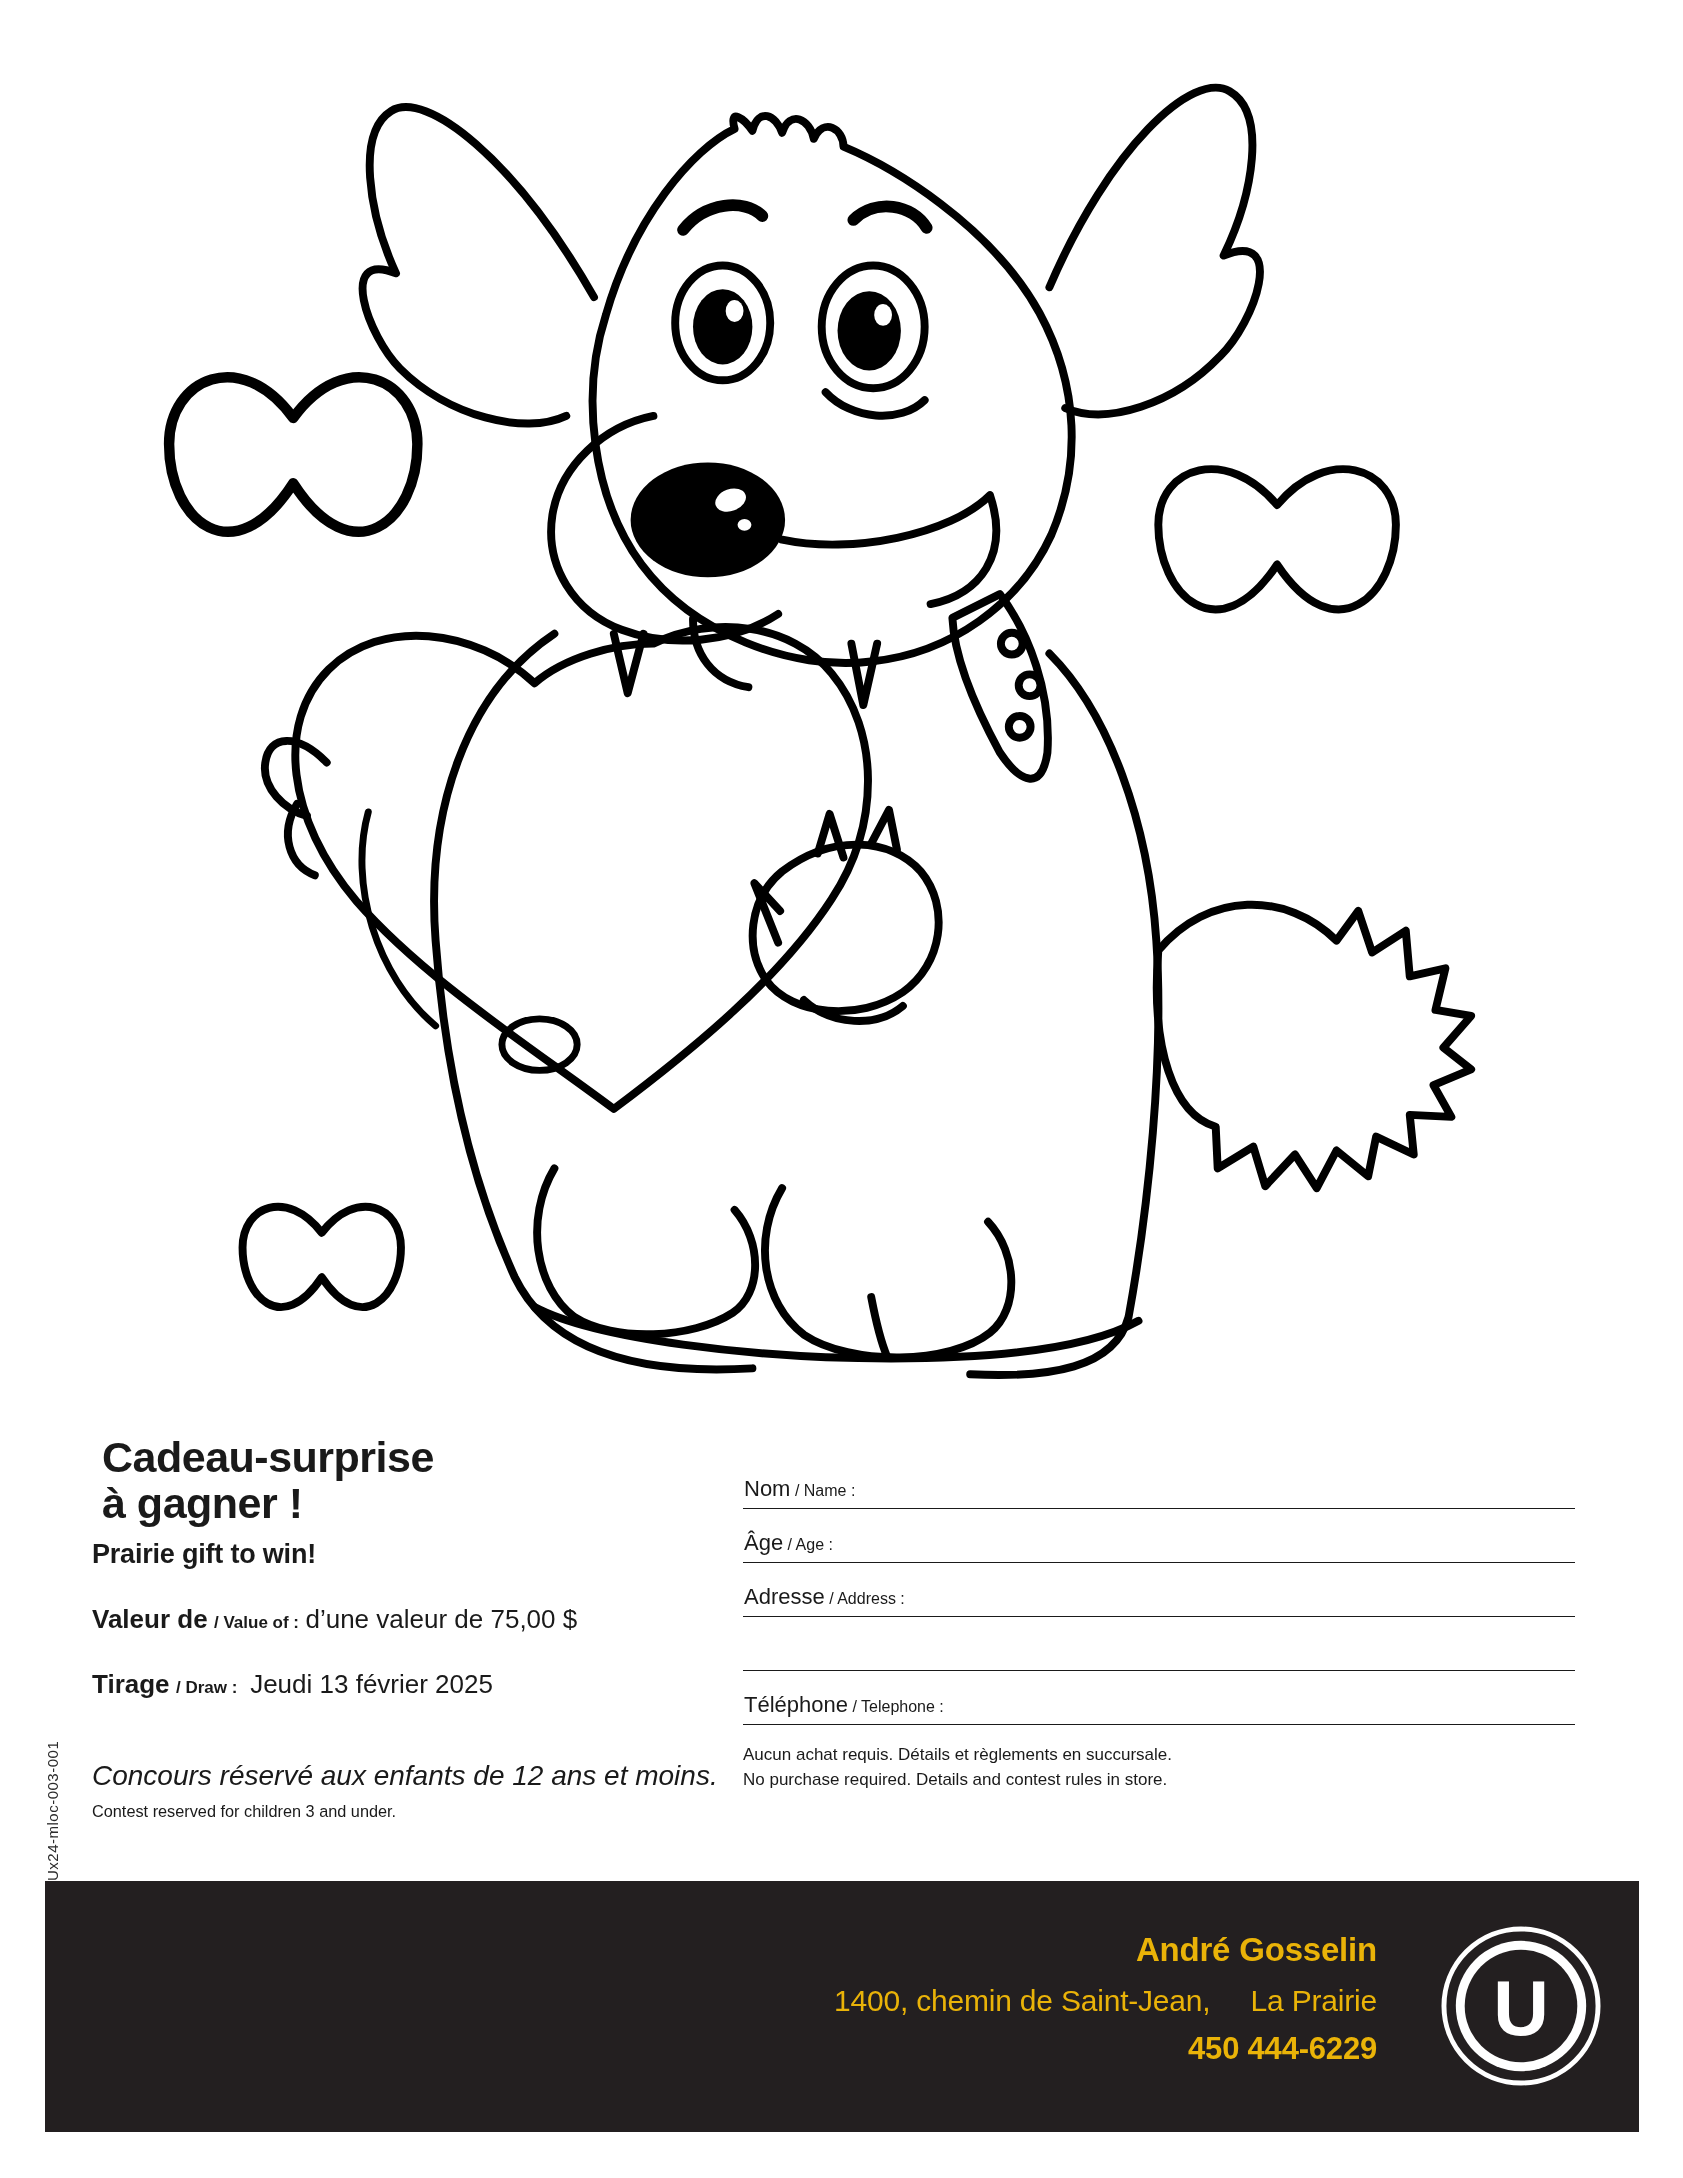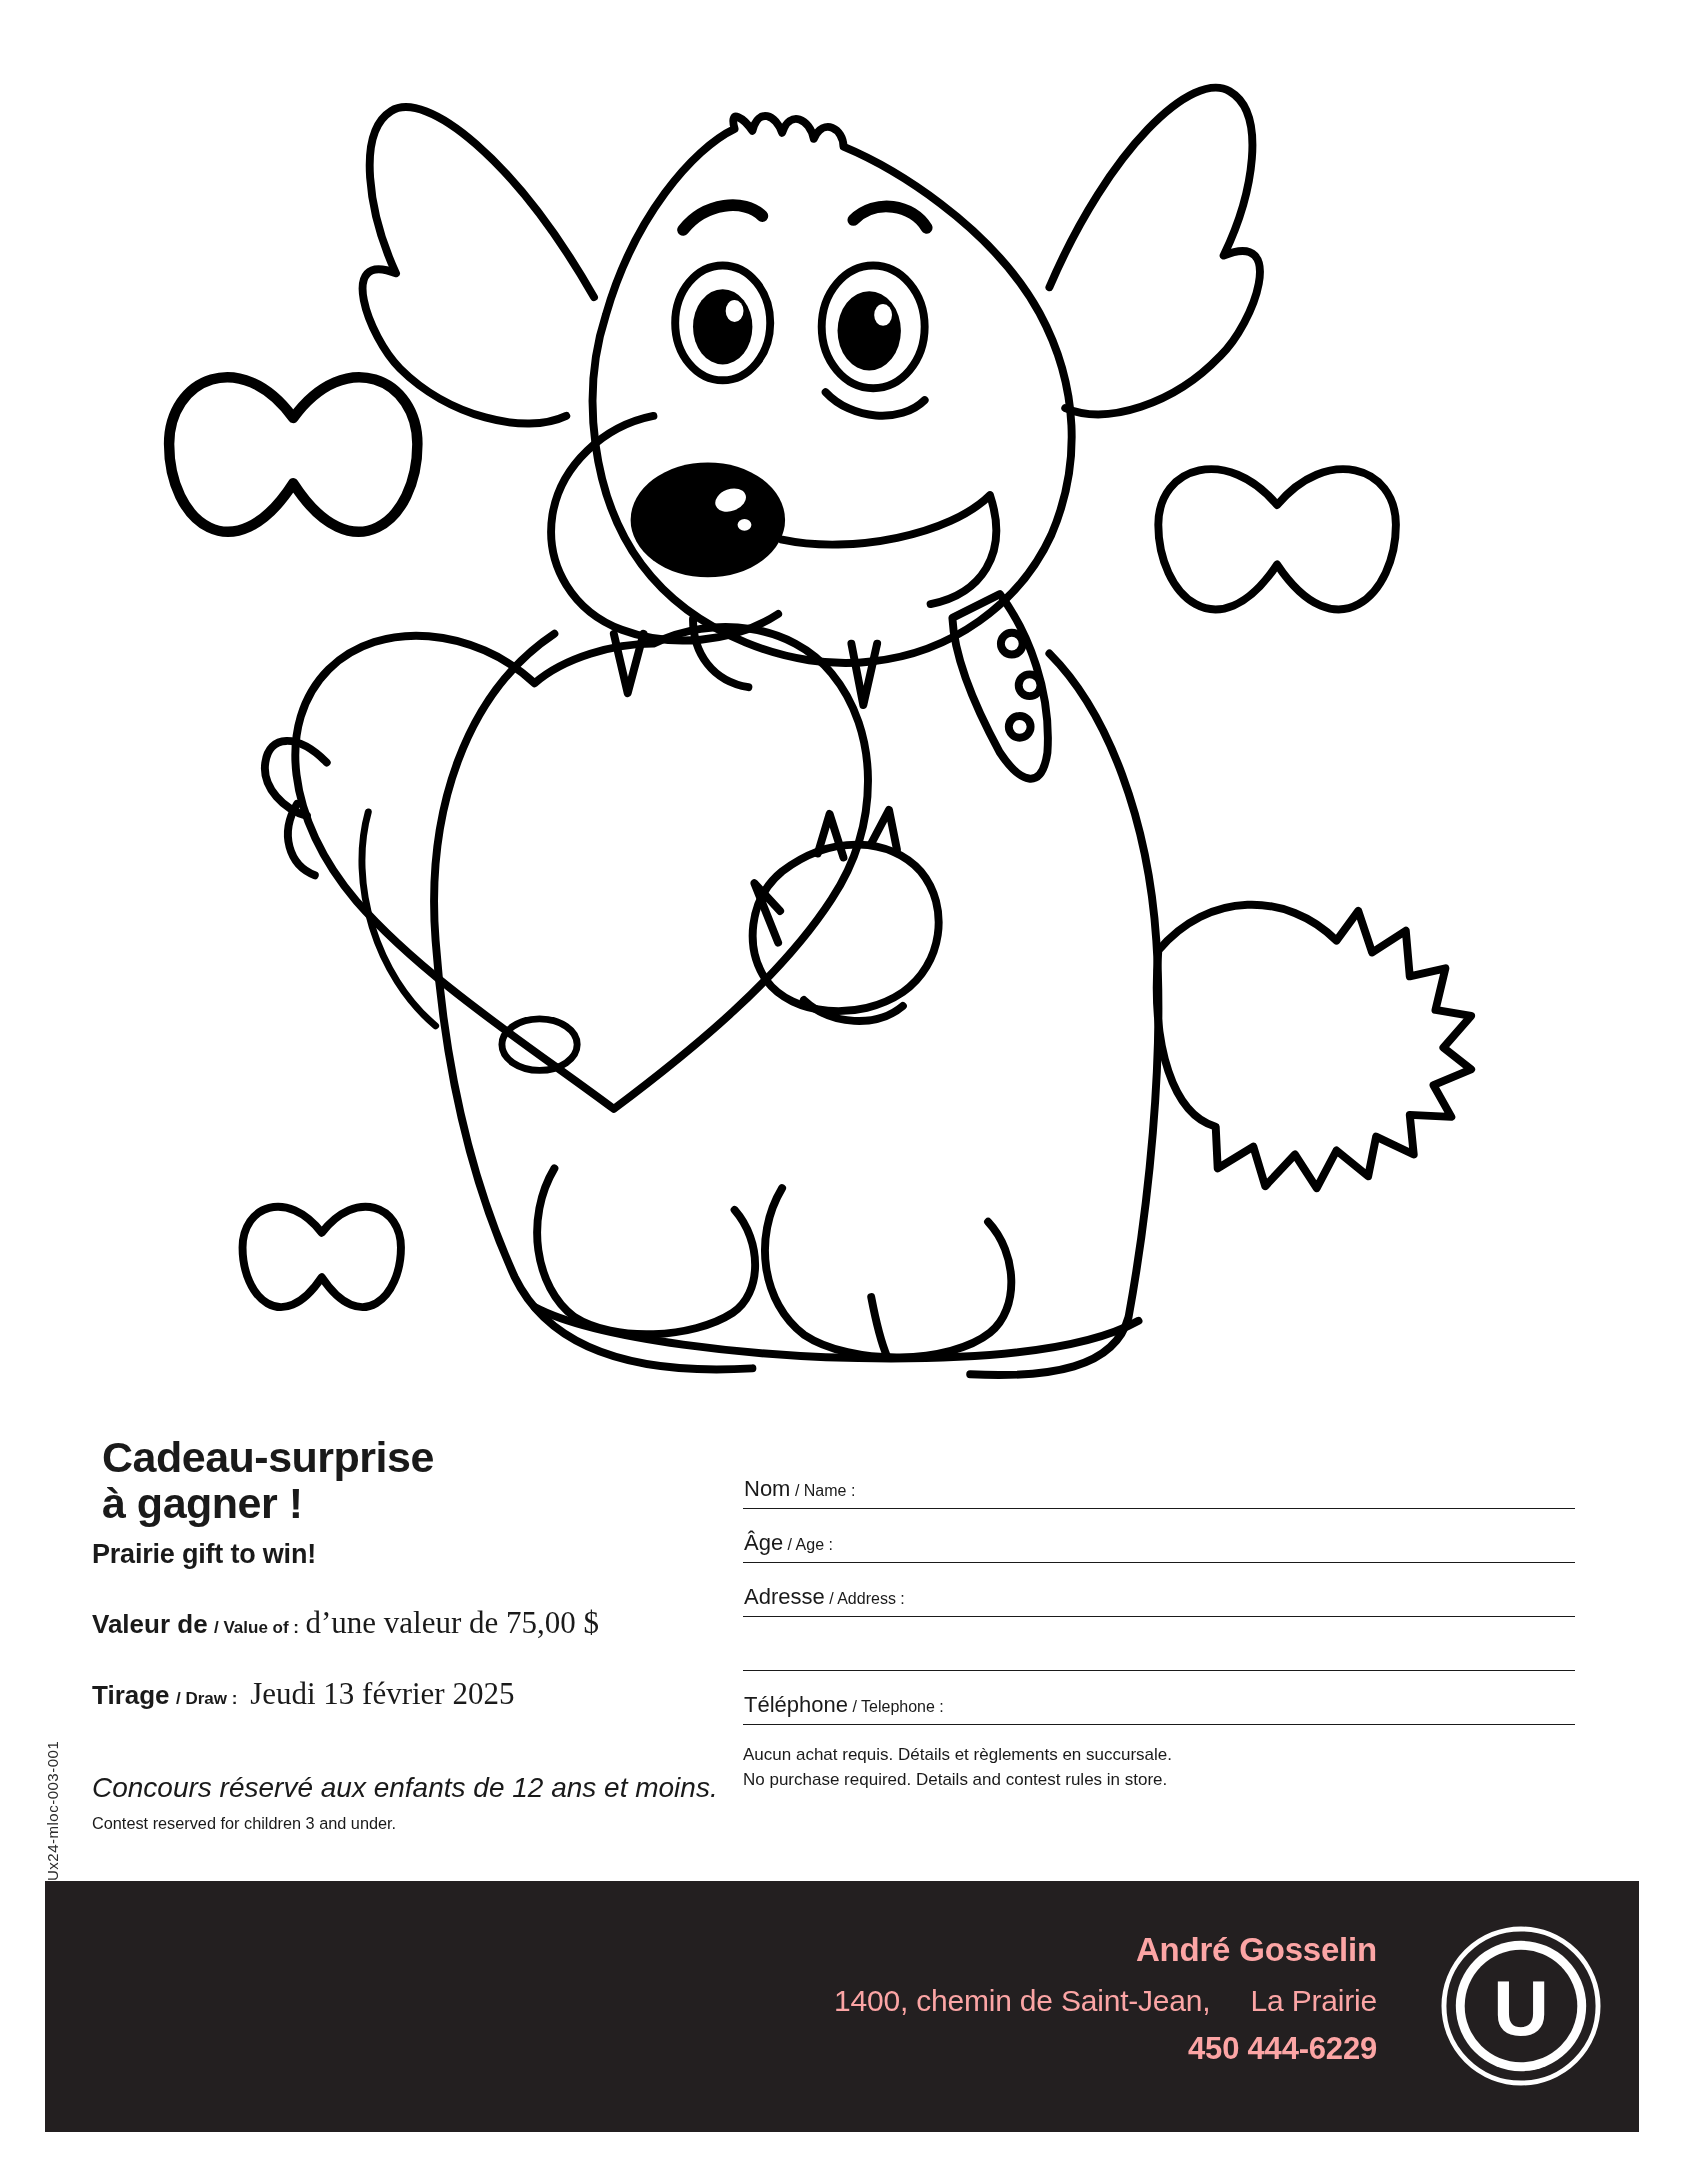--- a/index.html
+++ b/index.html
@@ -73,22 +73,21 @@
   }
   .info-row .lbl-fr {
     font-weight: bold;
     font-size: 26px;
   }
   .info-row .lbl-en {
     font-weight: bold;
     font-size: 17px;
   }
   .info-row .val {
-    font-size: 31px;
-    font-family: Liberation Serif, serif;
+    font-size: 26px;
   }
   #rules {
     margin-top: 57px;
   }
   #rules .fr {
     font-size: 28px;
     line-height: 1.35;
     margin: 0;
     font-style: italic;
   }
@@ -132,21 +131,21 @@
   }
 
   
   #footer {
     position: absolute;
     left: 45px;
     top: 1881px;
     width: 1594px;
     height: 251px;
     background: #231f20;
-    color: #fca5a5;
+    color: #eab308;
   }
   #footer-text {
     position: absolute;
     right: 262px;
     top: 48px;
     text-align: right;
     line-height: 1.3;
   }
   #footer-text .store {
     font-size: 33px;

